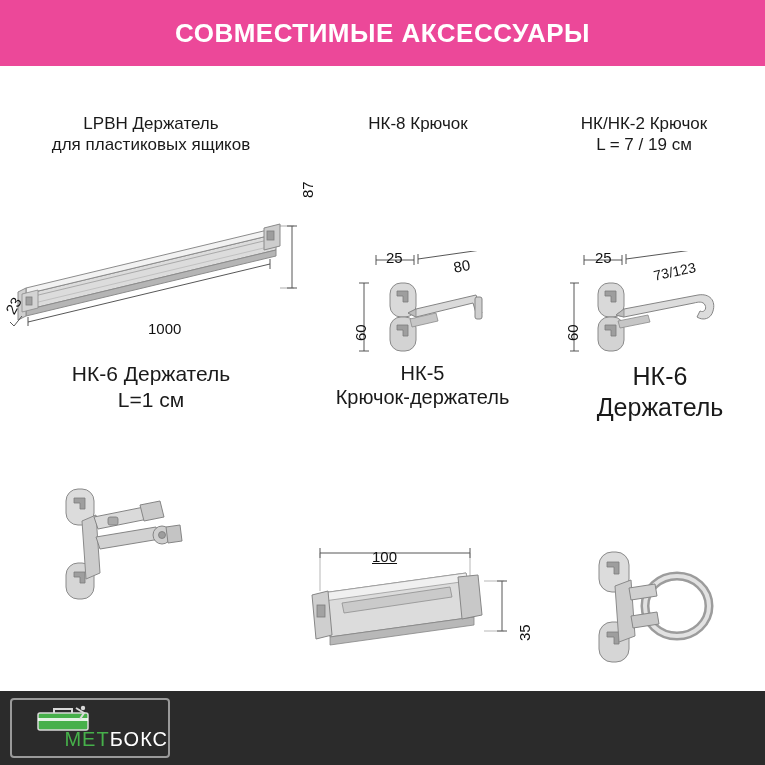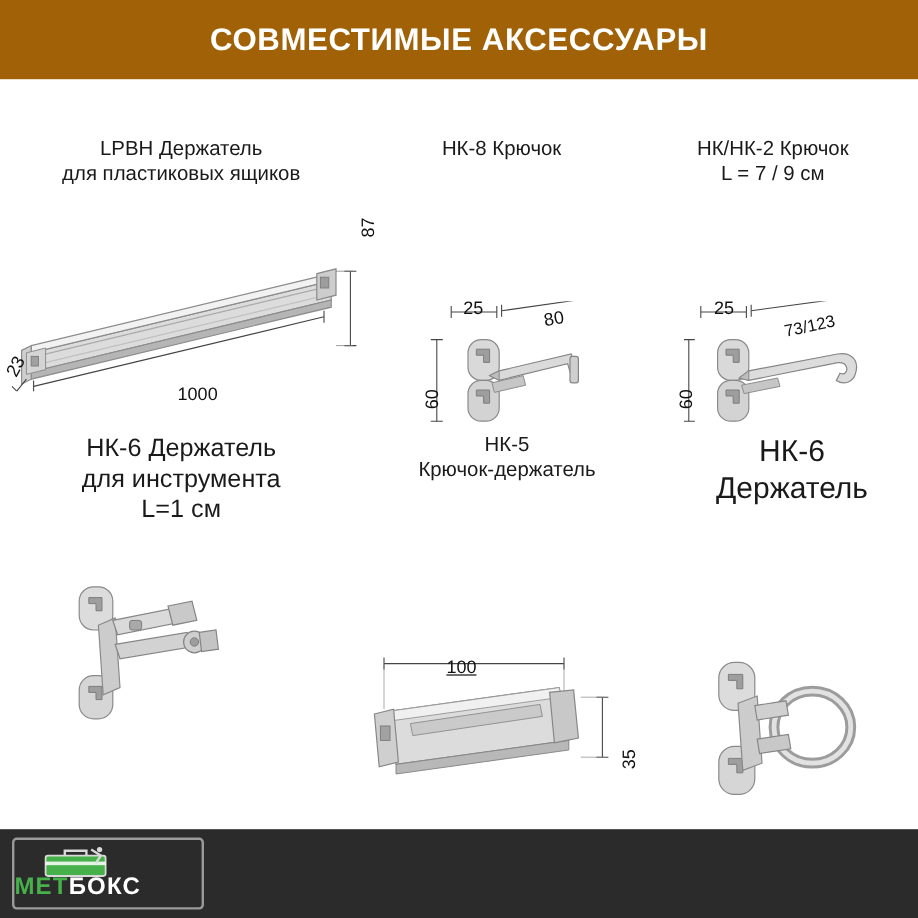--- a/index.html
+++ b/index.html
@@ -9,21 +9,21 @@
     height: 765px;
     background: #ffffff;
     font-family: "Liberation Sans", sans-serif;
     color: #1a1a1a;
     overflow: hidden;
     position: relative;
   }
   .header {
     width: 765px;
     height: 66px;
-    background: #a16207;
+    background: #ec4899;
     display: flex;
     align-items: center;
     justify-content: center;
   }
   .header-title {
     color: #ffffff;
     font-size: 26px;
     font-weight: bold;
     letter-spacing: 0.5px;
     text-transform: uppercase;
@@ -41,21 +41,21 @@
     line-height: 1.22;
   }
   .cell-title .code {
     font-weight: normal;
   }
   .t-lpbh { left: 6px; top: 48px; width: 290px; font-size: 17px; }
   .t-hk2  { left: 318px; top: 48px; width: 200px; font-size: 17px; }
   .t-hk3  { left: 528px; top: 48px; width: 232px; font-size: 17px; }
 
   .t-hk4 { left: 6px;   top: 295px; width: 290px; font-size: 21px; }
-  .t-hk5 { left: 300px; top: 295px; width: 245px; font-size: 17px; }
+  .t-hk5 { left: 300px; top: 295px; width: 245px; font-size: 20px; }
   .t-hk6 { left: 560px; top: 295px; width: 200px; font-size: 25px; }
 
   .art { position: absolute; }
 
   .dim-label {
     position: absolute;
     font-size: 15px;
     color: #111;
     white-space: nowrap;
   }
@@ -86,27 +86,27 @@
   .logo-toolbox {
     position: absolute;
     left: 24px;
     top: 4px;
     width: 54px;
     height: 28px;
   }
   .logo-text {
     color: #ffffff;
     font-size: 20px;
-    font-weight: bold;
+    font-weight: normal;
     letter-spacing: 1px;
     position: absolute;
     bottom: 5px;
     left: 0;
     width: 100%;
-    text-align: left;
+    text-align: right;
     margin-top: 41px;
   }
   .logo-text .grn { color: #46b04a; }
   svg { display: block; }
 </style>
 </head>
 <body>
 
 <div class="header">
   <div class="header-title">СОВМЕСТИМЫЕ АКСЕССУАРЫ</div>
@@ -184,21 +184,21 @@
       <line x1="1" y1="100" x2="11" y2="100" stroke="#444" stroke-width="0.9"></line>
     </svg>
   </div>
   <div class="dim-label" style="left:386px; top:183px;">25</div>
   <div class="dim-label" style="left:452px; top:193px; transform:rotate(-10deg); transform-origin:left top;">80</div>
   <div class="dim-label" style="left:352px; top:275px; transform:rotate(-90deg); transform-origin:left top;">60</div>
 
   <div class="cell cell-title t-hk3">
     <div><span class="code">НК/НК-2</span>
       <span>Крючок</span></div>
-    <div>L = 7 / 9 см</div>
+    <div>L = 7 / 19 см</div>
   </div>
 
   <div class="art" style="left:570px; top:185px; width:185px; height:130px;">
     <svg width="185" height="130" viewBox="0 0 185 130">
       <rect x="28" y="32" width="26" height="34" rx="11" fill="#d9d9d9" stroke="#8a8a8a" stroke-width="1"></rect>
       <rect x="28" y="66" width="26" height="34" rx="11" fill="#d3d3d3" stroke="#8a8a8a" stroke-width="1"></rect>
       <path d="M35 40 h11 v11 h-5 v-6 h-6 z" fill="#9e9e9e" stroke="#7b7b7b" stroke-width="0.8"></path>
       <path d="M35 74 h11 v11 h-5 v-6 h-6 z" fill="#9e9e9e" stroke="#7b7b7b" stroke-width="0.8"></path>
 
       <path d="M46 64 L54 58 L128 44 C140 42 146 50 143 60 C141 68 133 70 127 66 L130 60 C134 62 137 58 135 54 C133 50 128 51 124 52 L54 66 Z" fill="#dcdcdc" stroke="#858585" stroke-width="1"></path>
@@ -215,21 +215,20 @@
       <line x1="-1" y1="100" x2="9" y2="100" stroke="#444" stroke-width="0.9"></line>
     </svg>
   </div>
   <div class="dim-label" style="left:595px; top:183px;">25</div>
   <div class="dim-label small" style="left:652px; top:202px; transform:rotate(-12deg); transform-origin:left top;">73/123</div>
   <div class="dim-label" style="left:564px; top:275px; transform:rotate(-90deg); transform-origin:left top;">60</div>
 
   <div class="cell cell-title t-hk4">
     <div><span class="code">НК-6</span>
       <span>Держатель</span></div>
-    <div>для инструмента</div>
     <div>L=1 см</div>
   </div>
 
   <div class="art" style="left:48px; top:415px; width:170px; height:160px;">
     <svg width="170" height="160" viewBox="0 0 170 160">
       <rect x="18" y="8" width="28" height="36" rx="12" fill="#dcdcdc" stroke="#8a8a8a" stroke-width="1"></rect>
       <rect x="18" y="82" width="28" height="36" rx="12" fill="#d6d6d6" stroke="#8a8a8a" stroke-width="1"></rect>
       <path d="M26 17 h11 v11 h-5 v-6 h-6 z" fill="#9e9e9e" stroke="#7b7b7b" stroke-width="0.8"></path>
       <path d="M26 91 h11 v11 h-5 v-6 h-6 z" fill="#9e9e9e" stroke="#7b7b7b" stroke-width="0.8"></path>
 

